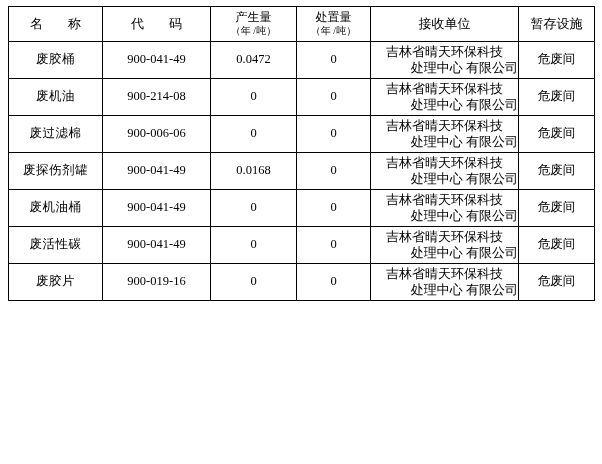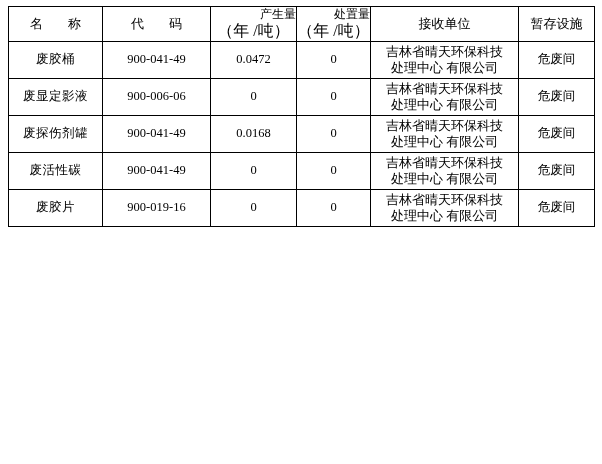--- a/index.html
+++ b/index.html
@@ -37,42 +37,42 @@
   thead th {
     height: 34px;
     font-weight: normal;
     font-size: 13px;
   }
   .hdr-two-line {
     display: block;
     font-size: 12px;
     line-height: 1.15;
   }
-  .hdr-two-line .l1 { display: block; text-align: right; }
-  .hdr-two-line .l2 { display: block; font-size: 16px; }
+  .hdr-two-line .l1 { display: block; }
+  .hdr-two-line .l2 { display: block; font-size: 10px; }
   .col-name   { width: 94px; }
   .col-code   { width: 108px; }
   .col-gen    { width: 86px; }
   .col-disp   { width: 74px; }
   .col-unit   { width: 148px; }
   .col-store  { width: 76px; }
 
   tbody td {
     height: 36px;
     font-size: 12.5px;
   }
   td.name-cell {
     letter-spacing: 0.5px;
   }
   td.unit-cell {
     font-size: 13px;
     line-height: 1.3;
   }
   td.unit-cell .u1 { display: block; }
-  td.unit-cell .u2 { display: block; }
+  td.unit-cell .u2 { display: block; text-align: right; }
   .spaced {
     letter-spacing: 6px;
     padding-left: 6px;
   }
 </style>
 </head>
 <body>
 
 <div class="sheet">
   <table class="waste-table">
@@ -118,34 +118,56 @@
         <td>900-041-49</td>
         <td>0.0472</td>
         <td>0</td>
         <td class="unit-cell">
           <span class="u1">吉林省晴天环保科技</span>
           <span class="u2">处理中心 有限公司</span>
         </td>
         <td>危废间</td>
       </tr>
       <tr>
-        <td class="name-cell">废显定影液</td>
+        <td class="name-cell">废机油</td>
+        <td>900-214-08</td>
+        <td>0</td>
+        <td>0</td>
+        <td class="unit-cell">
+          <span class="u1">吉林省晴天环保科技</span>
+          <span class="u2">处理中心 有限公司</span>
+        </td>
+        <td>危废间</td>
+      </tr>
+      <tr>
+        <td class="name-cell">废过滤棉</td>
         <td>900-006-06</td>
         <td>0</td>
         <td>0</td>
         <td class="unit-cell">
           <span class="u1">吉林省晴天环保科技</span>
           <span class="u2">处理中心 有限公司</span>
         </td>
         <td>危废间</td>
       </tr>
       <tr>
         <td class="name-cell">废探伤剂罐</td>
         <td>900-041-49</td>
         <td>0.0168</td>
+        <td>0</td>
+        <td class="unit-cell">
+          <span class="u1">吉林省晴天环保科技</span>
+          <span class="u2">处理中心 有限公司</span>
+        </td>
+        <td>危废间</td>
+      </tr>
+      <tr>
+        <td class="name-cell">废机油桶</td>
+        <td>900-041-49</td>
+        <td>0</td>
         <td>0</td>
         <td class="unit-cell">
           <span class="u1">吉林省晴天环保科技</span>
           <span class="u2">处理中心 有限公司</span>
         </td>
         <td>危废间</td>
       </tr>
       <tr>
         <td class="name-cell">废活性碳</td>
         <td>900-041-49</td>

